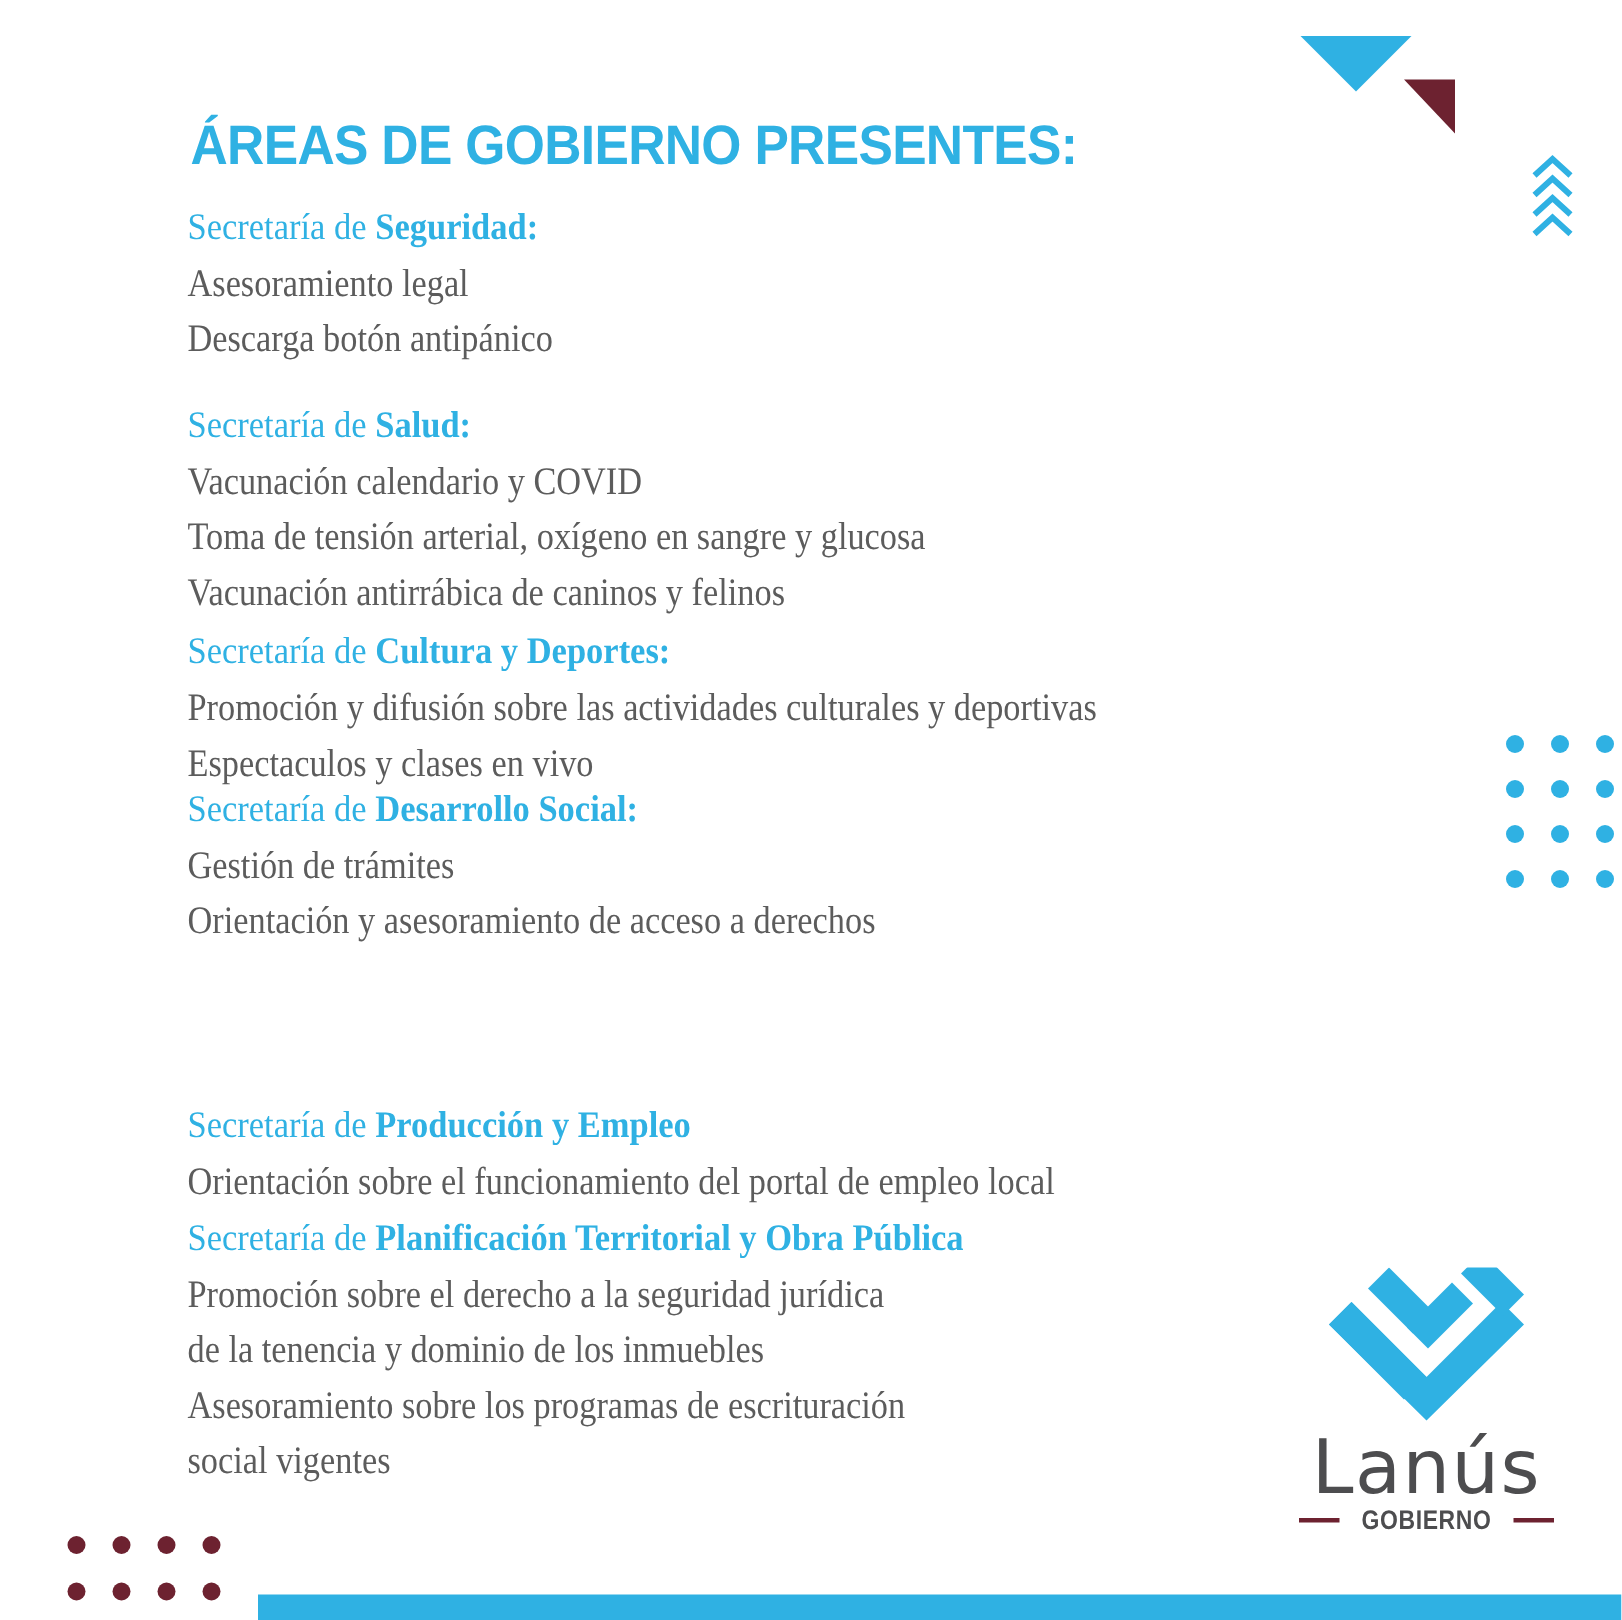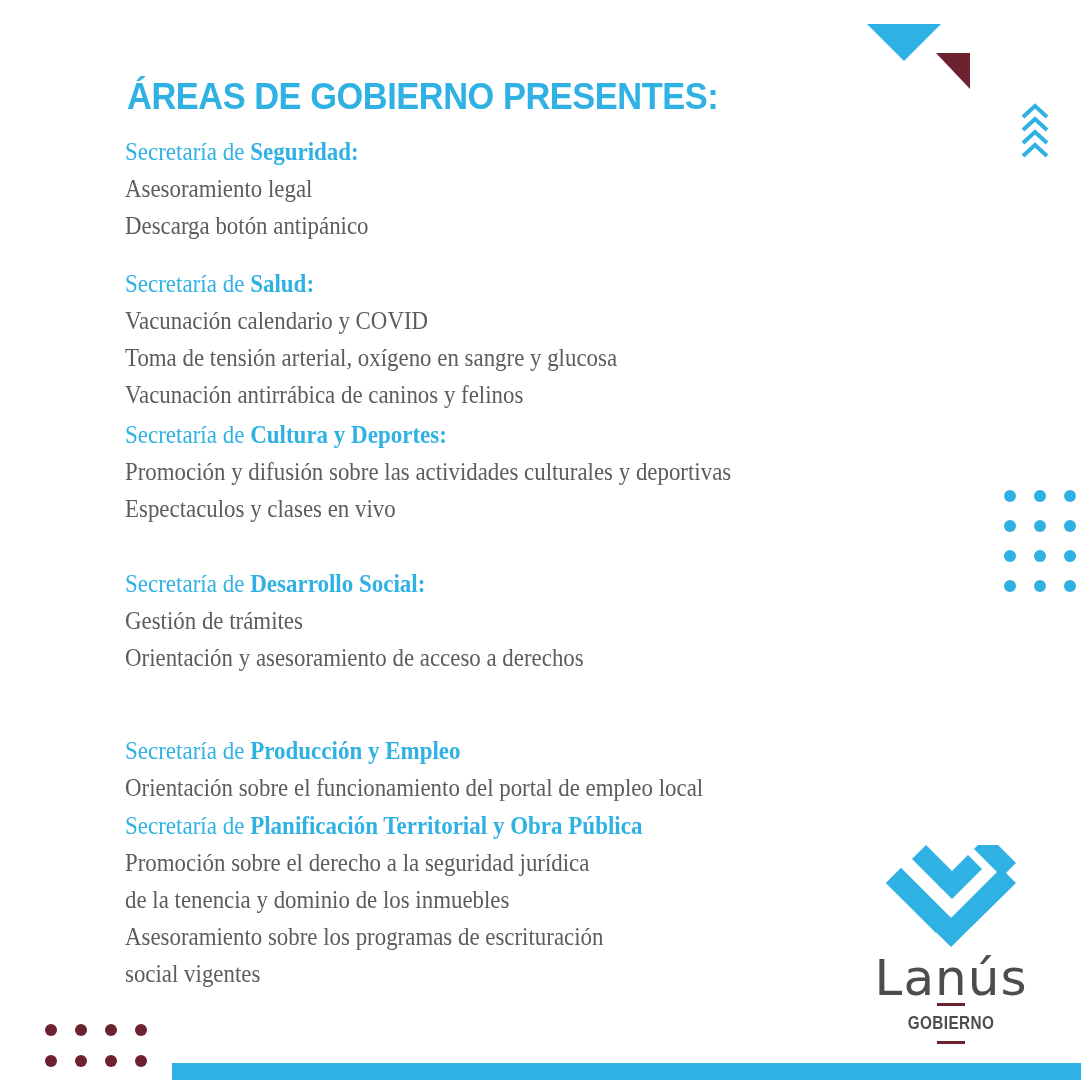--- a/index.html
+++ b/index.html
@@ -42,21 +42,21 @@
   }
   .logo { position: absolute; left: 866px; top: 845px; width: 170px; height: 185px; }
   .logo-mark { position: absolute; left: 20px; top: 0; width: 130px; height: 105px; }
   .logo-name {
     position: absolute; left: 0; top: 108px; width: 170px; text-align: center;
     font-size: 50px; font-weight: normal; color: #4d4d4f; letter-spacing: 1px;
     line-height: 50px; font-family: "DejaVu Sans", sans-serif;
   }
   .logo-sub {
     position: absolute; left: 0; top: 158px; width: 170px;
-    display: flex; align-items: center; justify-content: center; gap: 7px; flex-direction: column;
+    display: flex; align-items: center; justify-content: center; gap: 7px;
   }
   .logo-sub .rule { width: 28px; height: 3px; background: #6d2230; }
   .logo-sub span.t {
     font-size: 18px; font-weight: bold; color: #4d4d4f; letter-spacing: 0.5px;
     transform: scaleX(0.85); display: inline-block;
   }
 </style>
 </head>
 <body>
 
@@ -86,21 +86,21 @@
   <div class="line">Toma de tensión arterial, oxígeno en sangre y glucosa</div>
   <div class="line">Vacunación antirrábica de caninos y felinos</div>
 </div>
 
 <div class="section" style="top:417px">
   <div class="sec-head"><span>Secretaría de </span><b>Cultura y Deportes:</b></div>
   <div class="line">Promoción y difusión sobre las actividades culturales y deportivas</div>
   <div class="line">Espectaculos y clases en vivo</div>
 </div>
 
-<div class="section" style="top:566px">
+<div class="section" style="top:522px">
   <div class="sec-head"><span>Secretaría de </span><b>Desarrollo Social:</b></div>
   <div class="line">Gestión de trámites</div>
   <div class="line">Orientación y asesoramiento de acceso a derechos</div>
 </div>
 
 <div class="section" style="top:733px">
   <div class="sec-head"><span>Secretaría de </span><b>Producción y Empleo</b></div>
   <div class="line">Orientación sobre el funcionamiento del portal de empleo local</div>
 </div>
 

